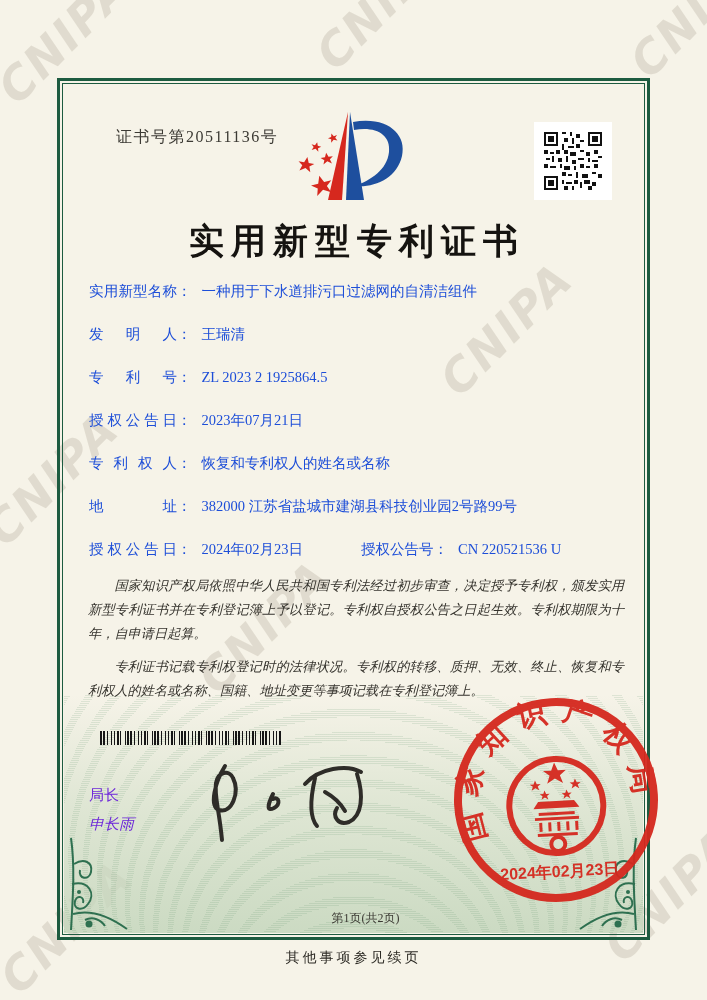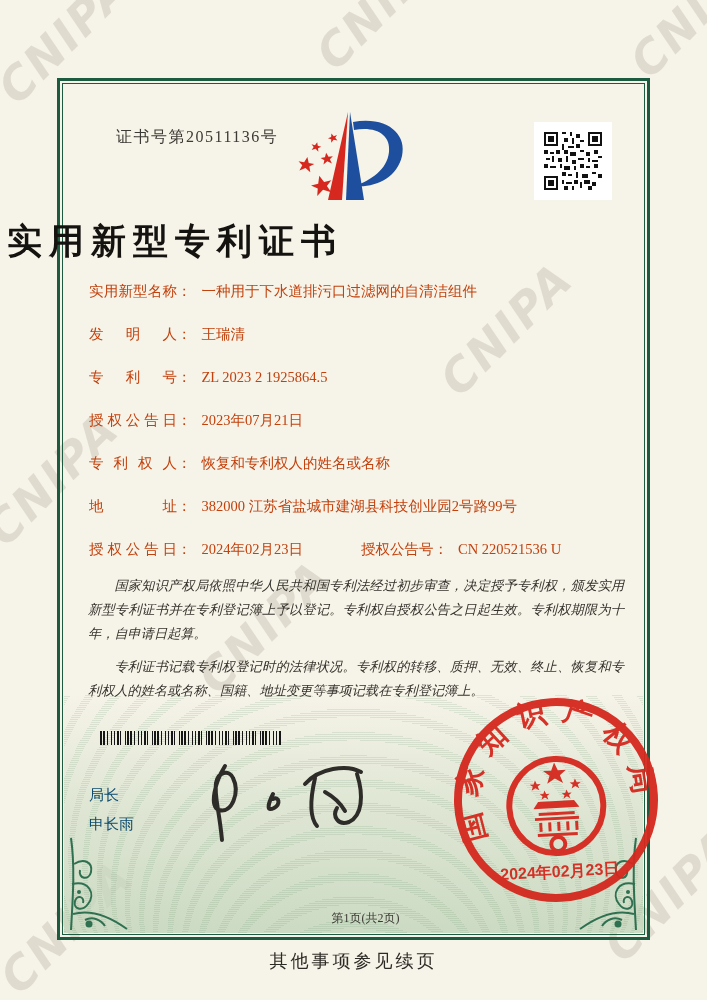--- a/index.html
+++ b/index.html
@@ -46,28 +46,28 @@
     font-size:16px;letter-spacing:1.5px;color:#3c3a34;z-index:3;margin-left:27px;
   }
   .logo{position:absolute;left:283px;top:106px;width:134px;height:102px;z-index:3;}
   .qr-patch{
     position:absolute;left:534px;top:122px;width:78px;height:78px;
     background:#ffffff;z-index:3;
     display:flex;align-items:center;justify-content:center;
   }
   .title{
     position:absolute;left:0;right:0;top:218px;
-    font-size:35px;font-weight:700;
+    text-align:center;font-size:35px;font-weight:700;
     letter-spacing:7px;text-indent:7px;color:#151310;z-index:3;
   }
   .fields{position:absolute;left:89px;top:280px;right:58px;z-index:3;}
   .field-row{
     display:flex;align-items:baseline;
     font-size:14.5px;line-height:22px;margin-bottom:21px;
-    color:#c2410c;white-space:nowrap;
+    color:#1d4ed8;white-space:nowrap;
   }
   .flabel{
     display:inline-block;width:88px;
     text-align:justify;text-align-last:justify;
   }
   .fcolon{margin-right:10px;}
   .grant2{margin-left:58px;}
   .paras{
     position:absolute;left:88px;top:574px;width:536px;z-index:3;
     font-size:13.2px;font-style:italic;line-height:1.82;
@@ -75,34 +75,34 @@
   }
   .paras p{margin:0 0 9px 0;text-indent:2em;}
   .barcode{
     position:absolute;left:100px;top:731px;width:182px;height:14px;z-index:3;
     background:repeating-linear-gradient(90deg,
       #161616 0 1.5px, rgba(0,0,0,0) 1.5px 3px,
       #161616 3px 5px, rgba(0,0,0,0) 5px 6.5px,
       #161616 6.5px 7.5px, rgba(0,0,0,0) 7.5px 11px,
       #161616 11px 12px, rgba(0,0,0,0) 12px 13.5px);
   }
-  .signer{position:absolute;left:89px;top:786px;z-index:3;font-size:15px;color:#0c4a6e;}
-  .signer .name{margin-top:10px;}
+  .signer{position:absolute;left:89px;top:786px;z-index:3;font-size:15px;color:#6d28d9;}
+  .signer .name{margin-top:10px;font-style:italic;}
   .signature{position:absolute;left:185px;top:754px;width:215px;height:94px;z-index:3;}
   .seal{
     position:absolute;left:450px;top:694px;width:212px;height:212px;z-index:4;
     transform:rotate(-3deg);opacity:0.95;
   }
   .page-info{
     position:absolute;left:0;right:0;top:910px;text-align:center;
     font-size:12px;color:#3a3832;z-index:3;padding-left:24px;
   }
   .continuation{
     position:absolute;left:0;right:0;top:949px;text-align:center;
-    font-size:18px;letter-spacing:3px;color:#2c2a24;z-index:3;
+    font-size:14px;letter-spacing:3px;color:#2c2a24;z-index:3;
   }
 </style>
 </head>
 <body>
 
 <div class="page">
 
   <div class="watermark" style="left:-18px;top:10px;">CNIPA</div>
   <div class="watermark" style="left:300px;top:-24px;">CNIPA</div>
   <div class="watermark" style="left:614px;top:-16px;">CNIPA</div>

